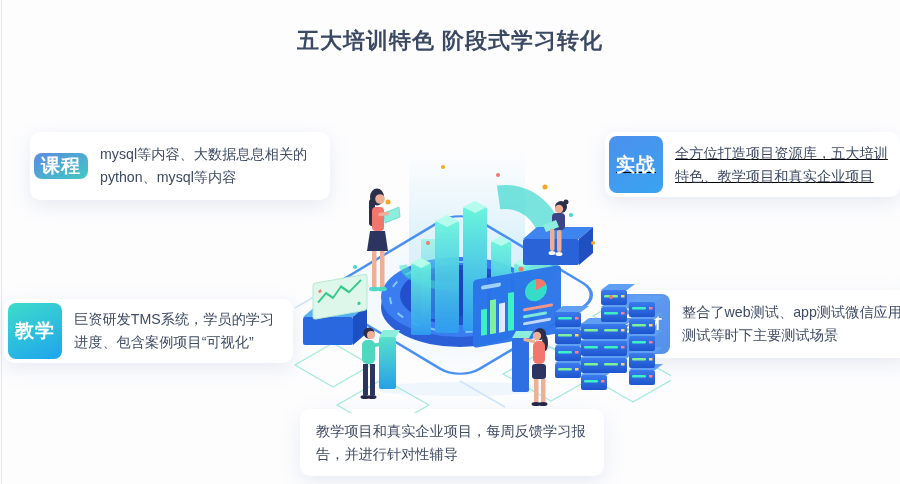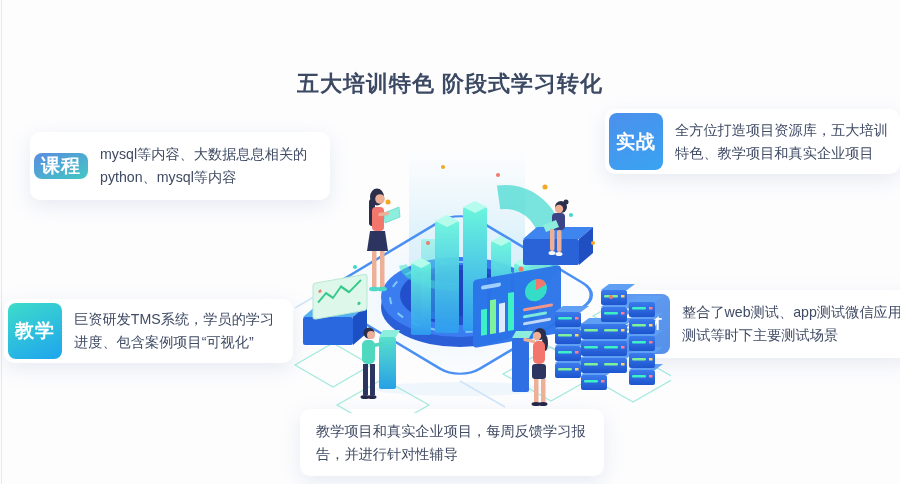--- a/index.html
+++ b/index.html
@@ -4,39 +4,39 @@
 <style>
   html,body{margin:0;padding:0;}
   body{
     width:900px;height:484px;position:relative;overflow:hidden;
     background:#fdfdfe;
     font-family:"Liberation Sans","DejaVu Sans",sans-serif;
   }
   .edge-line{position:absolute;left:1px;top:0;bottom:0;width:1px;background:#e9e9e9;}
   .page-title{
     position:absolute;top:26px;left:0;width:100%;text-align:center;
-    font-size:22px;font-weight:700;color:#3c4963;letter-spacing:1px;margin-top:43px;
+    font-size:22px;font-weight:700;color:#3c4963;letter-spacing:1px;
   }
   .card{
     position:absolute;display:flex;align-items:stretch;box-sizing:border-box;
     background:#ffffff;border-radius:10px;padding:4px;
     box-shadow:0 6px 20px rgba(125,145,185,.17);
   }
   .tab{
     flex:0 0 54px;border-radius:8px;display:flex;align-items:center;justify-content:center;
     color:#fff;font-size:19px;font-weight:700;letter-spacing:1px;
   }
   .card-text{
     flex:1;display:flex;align-items:center;
     padding:2px 6px 2px 12px;font-size:14.2px;line-height:1.6;color:#3f4a63;
   }
   #card-kecheng{left:30px;  top:132px; width:300px; height:68px;align-items:center;}
   #card-jiaoxue{left:4px;   top:299px; width:289px; height:64px;}
   #card-fudao  {left:300px; top:409px; width:304px; height:67px;}
-  #card-shizhan{left:605px; top:109px; width:295px; height:65px;}
+  #card-shizhan{left:605px; top:132px; width:295px; height:65px;text-decoration:underline;}
   #card-jiaocai{left:612px; top:290px; width:300px; height:68px;}
   .illustration{position:absolute;left:293px;top:147px;width:378px;height:266px;}
 </style>
 </head>
 <body>
 
 <div class="edge-line"></div>
 
 <div class="page-title">五大培训特色 阶段式学习转化</div>
 

